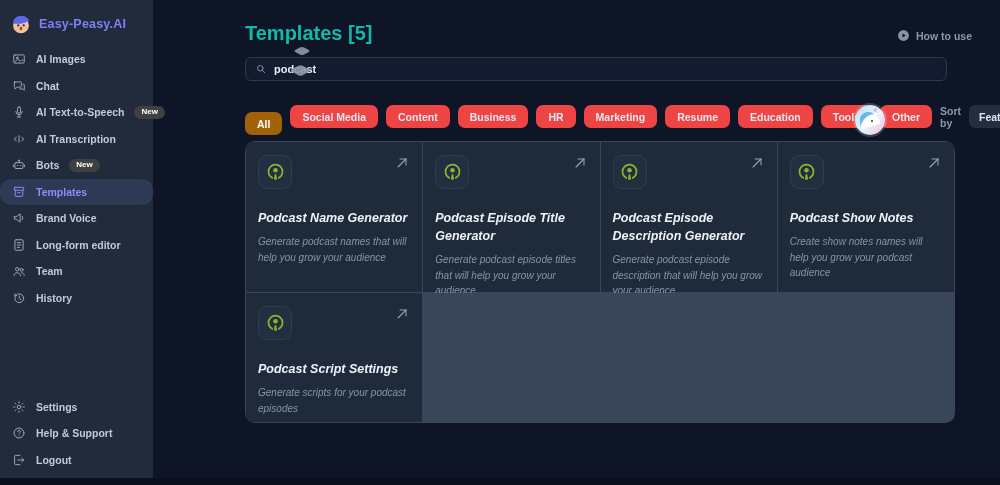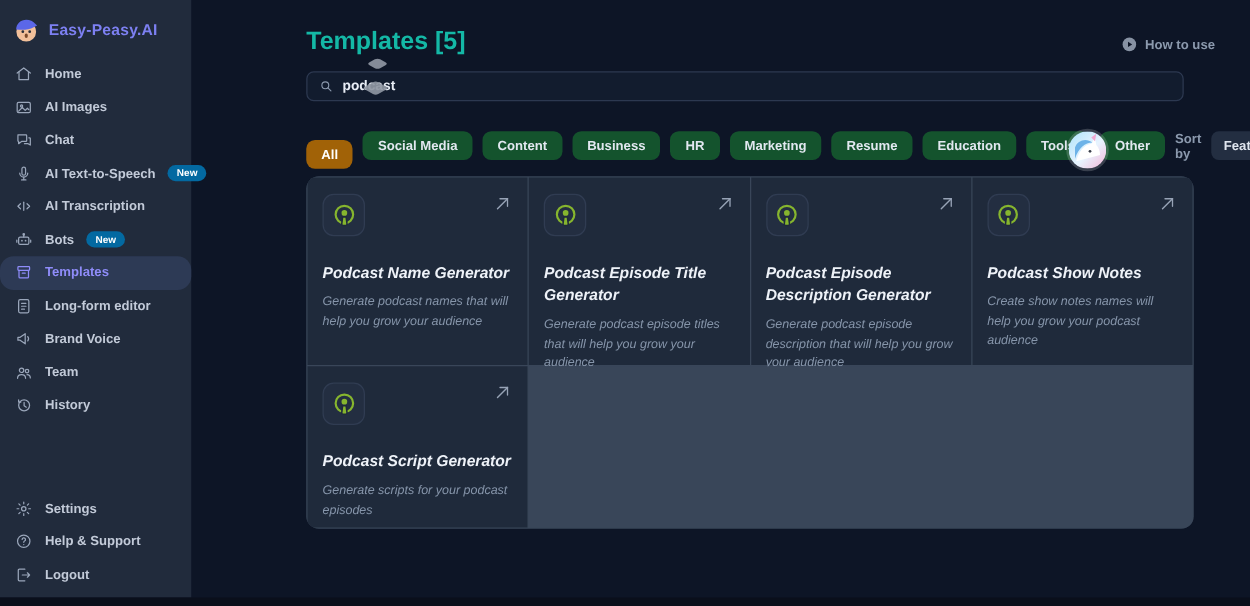--- a/index.html
+++ b/index.html
@@ -12,21 +12,21 @@
   .logo-row { display:flex; align-items:center; gap:7px; padding:13px 10px 11px 10px; }
   .logo-row svg { width:22px; height:22px; }
   .logo-text { color:#7d80f2; font-weight:800; font-size:12.5px; letter-spacing:.2px; }
   .nav-item { display:flex; align-items:center; gap:10px; height:26.5px; padding:0 12px;
               color:#c2cad8; font-size:10.5px; font-weight:600; cursor:pointer; white-space:nowrap; }
   .nav-item svg { width:14px; height:14px; flex:0 0 auto; stroke:#9aa6ba; fill:none;
                   stroke-width:1.7; stroke-linecap:round; stroke-linejoin:round; }
   .nav-item .fillpart { fill:#9aa6ba; stroke:none; }
   .nav-item.selected { background:#2d3a55; color:#8f8cf9;border-radius:11px; }
   .nav-item.selected svg { stroke:#8f8cf9; }
-  .badge { background:#0369a1; color:#fff; font-size:8px; font-weight:700; padding:2.5px 7px;
+  .badge { background:#404040; color:#fff; font-size:8px; font-weight:700; padding:2.5px 7px;
            border-radius:999px; line-height:1; }
   .side-spacer { flex:1; }
   .side-footer { padding-bottom:5px; }
 
   
   .page-title { position:absolute; left:245px; top:22px; font-size:20px; font-weight:700; color:#14b8a6; }
   .how-to-use { position:absolute; right:28px; top:29px; display:flex; gap:6px; align-items:center;
                 color:#8b99ad; font-size:10.5px; font-weight:600; cursor:pointer; }
   .how-to-use svg { width:13px; height:13px; }
 
@@ -38,21 +38,21 @@
   .search-bar input { background:transparent; border:none; outline:none; color:#e8edf5;
                       font-size:11px; font-weight:600; width:600px; font-family:inherit; }
 
   
   .cursor-diamond { position:absolute; background:#8e96a2; opacity:.92; border-radius:3px; z-index:6; }
   .d1 { left:296px; top:45px; width:12px; height:12px; transform:scaleY(.55) rotate(45deg); }
   .d2 { left:293px; top:63px; width:15px; height:15px; transform:scaleY(.55) rotate(45deg); }
 
   
   .filter-row { position:absolute; left:245px; top:98px; width:702px; display:flex; gap:8px; align-items:center; }
-  .pill { height:23px; padding:0 12px; display:flex; align-items:center; background:#14532d;
+  .pill { height:23px; padding:0 12px; display:flex; align-items:center; background:#ef4444;
           border-radius:7px; color:#e2e8f0; font-size:10.5px; font-weight:600; cursor:pointer; white-space:nowrap; }
   .pill.selected { background:#a16207; color:#fff;margin-top:14px; }
   .sort-area { margin-left:auto; display:flex; align-items:center; gap:8px; }
   .sort-label { color:#8b99ad; font-size:10.5px; font-weight:600; }
   .sort-select { height:23px; padding:0 10px; background:#232e41; border-radius:6px; display:flex;
                  gap:16px; align-items:center; color:#dfe5ee; font-weight:600; font-size:10.5px; cursor:pointer; }
 
   
   .avatar { position:absolute; left:855px; top:105px; width:30px; height:30px; border-radius:50%;
             overflow:hidden; z-index:10; box-shadow:0 0 0 2px rgba(255,255,255,.18); cursor:pointer; }
@@ -85,27 +85,20 @@
         <path d="M3.2 11.5C3.2 6.5 7.2 3 12 3c3.2 0 6 1.3 7.6 3.4L21.5 8l-3 1.6c-4.2 2.2-9.5 2.7-15.3 1.9z" fill="#5b67e8"></path>
         <circle cx="9" cy="13.5" r="1.2" fill="#2a2f3a"></circle>
         <circle cx="15" cy="13.5" r="1.2" fill="#2a2f3a"></circle>
         <ellipse cx="12" cy="17" rx="1.4" ry="1.9" fill="#7a4a2b"></ellipse>
       </svg>
       <span class="logo-text">Easy-Peasy.AI</span>
     </div>
 
     <div class="nav-item">
       <svg viewBox="0 0 24 24">
-          <path d="M3 11 12 4l9 7"></path>
-          <path d="M5.5 9.5V20h13V9.5"></path>
-        </svg>
-      <span>Home</span>
-    </div>
-    <div class="nav-item">
-      <svg viewBox="0 0 24 24">
           <rect x="3" y="5" width="18" height="14" rx="2"></rect>
           <circle cx="9" cy="10" r="1.5"></circle>
           <path d="M5 17l5-5 4 4 3-3 2 2"></path>
         </svg>
       <span>AI Images</span>
     </div>
     <div class="nav-item">
       <svg viewBox="0 0 24 24">
           <path d="M4 5h11a1 1 0 0 1 1 1v7a1 1 0 0 1-1 1H9l-4 3v-3a1 1 0 0 1-1-1V6a1 1 0 0 1 1-1z"></path>
           <path d="M19 9h1a1 1 0 0 1 1 1v9l-3-2h-5"></path>
@@ -145,31 +138,31 @@
     <div class="nav-item selected">
       <svg viewBox="0 0 24 24">
           <rect x="4" y="4" width="16" height="5" rx="1"></rect>
           <path d="M5.5 9v9A1.5 1.5 0 0 0 7 19.5h10a1.5 1.5 0 0 0 1.5-1.5V9"></path>
           <path d="M10 13h4"></path>
         </svg>
       <span>Templates</span>
     </div>
     <div class="nav-item">
       <svg viewBox="0 0 24 24">
+          <path d="M4 10v4h3l7 5V5l-7 5H4z"></path>
+          <path d="M17.5 9a5 5 0 0 1 0 6"></path>
+        </svg>
+      <span>Brand Voice</span>
+    </div>
+    <div class="nav-item">
+      <svg viewBox="0 0 24 24">
           <rect x="5" y="3" width="14" height="18" rx="2"></rect>
           <path d="M9 8h6M9 12h6M9 16h4"></path>
         </svg>
       <span>Long-form editor</span>
-    </div>
-    <div class="nav-item">
-      <svg viewBox="0 0 24 24">
-          <path d="M4 10v4h3l7 5V5l-7 5H4z"></path>
-          <path d="M17.5 9a5 5 0 0 1 0 6"></path>
-        </svg>
-      <span>Brand Voice</span>
     </div>
     <div class="nav-item">
       <svg viewBox="0 0 24 24">
           <circle cx="9" cy="9" r="3"></circle>
           <path d="M3.5 20c0-3 2.5-5 5.5-5s5.5 2 5.5 5"></path>
           <circle cx="16.5" cy="10" r="2.4"></circle>
           <path d="M16.5 15c2.6 0 4.5 1.8 4.5 4.4"></path>
         </svg>
       <span>Team</span>
     </div>
@@ -359,21 +352,21 @@
               <path d="M10.4 13.3h3.2l.8 6.3a1.3 1.3 0 0 1-1.3 1.4h-2.2a1.3 1.3 0 0 1-1.3-1.4z" fill="#86b52e" stroke="#1f2a3b" stroke-width="1.4"></path>
             </svg>
         </div>
         <span class="arrow-icon">
           <svg viewBox="0 0 24 24">
               <path d="M6 18 18 6"></path>
               <path d="M9 6h9v9"></path>
             </svg>
         </span>
       </div>
-      <div class="card-title">Podcast Script Generator</div>
+      <div class="card-title">Podcast Script Settings</div>
       <div class="card-desc">Generate scripts for your podcast episodes</div>
     </div>
 
     <div class="grid-filler"></div>
   </div>
 
   <div class="bottom-strip"></div>
 </div>
 
 </body></html>

